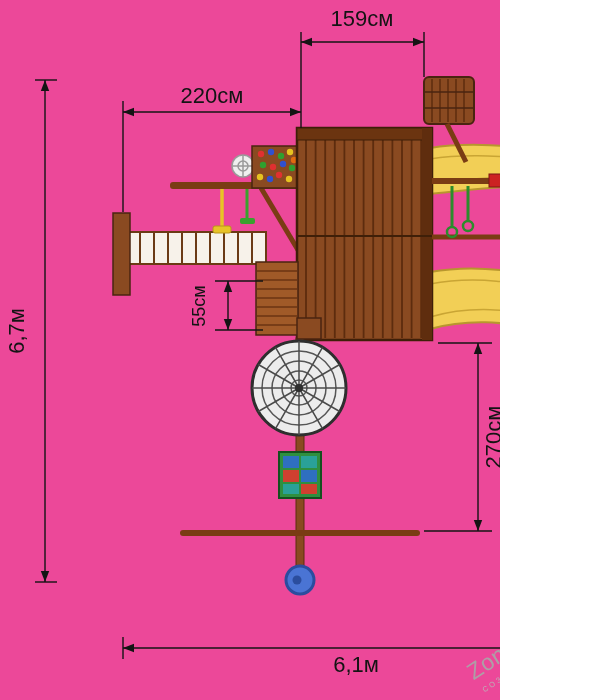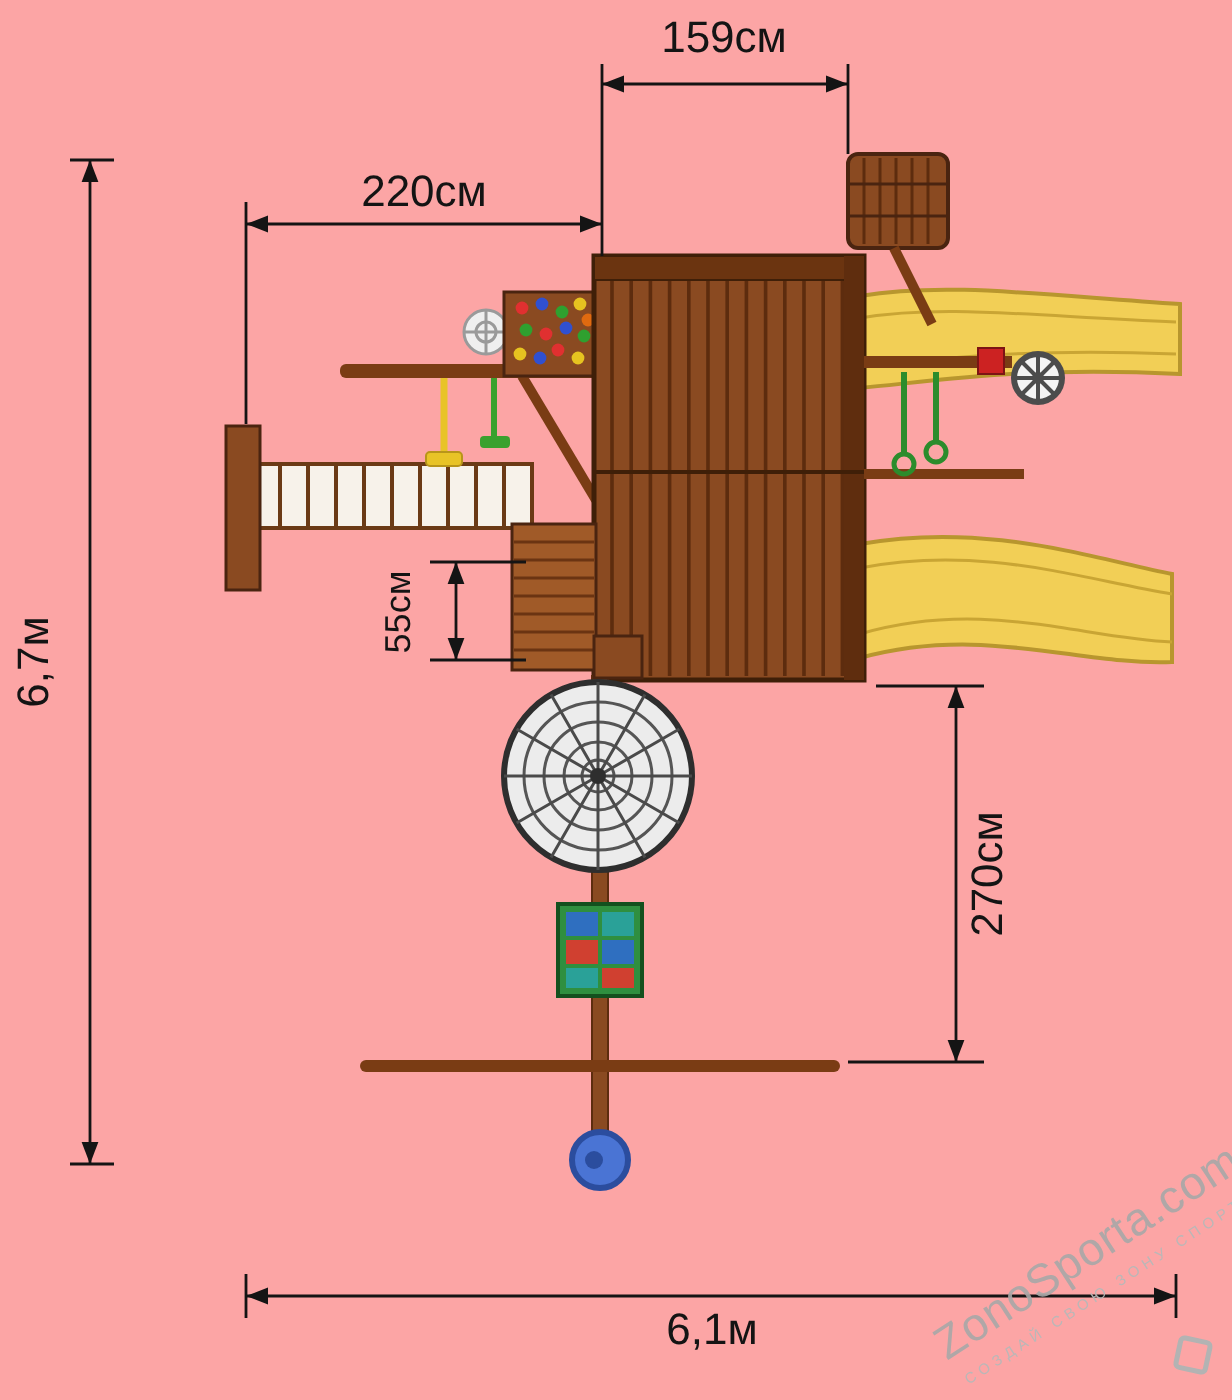--- a/index.html
+++ b/index.html
@@ -1,16 +1,16 @@
 <!DOCTYPE html>
 <html><head>
 <meta charset="utf-8">
 <style>
   html,body{margin:0;padding:0;background:#ffffff;}
-  .stage{position:relative;width:616px;height:700px;background:#fca5a5;overflow:hidden;
+  .stage{position:relative;width:500px;height:700px;background:#ec4899;overflow:hidden;
          font-family:"Liberation Sans",sans-serif;}
   svg{display:block;}
   .dim-line{stroke:#141414;stroke-width:1.4;fill:none;}
   .dim-arrow{fill:#141414;stroke:none;}
   .dim-label{fill:#141414;stroke:none;font-family:"Liberation Sans",sans-serif;font-size:22px;}
   .dim-label-small{font-size:18px;}
   .wm-main{fill:#a8a8a8;opacity:0.9;letter-spacing:0.5px;font-family:"Liberation Sans",sans-serif;}
   .wm-sub{fill:#b8b8b8;opacity:0.95;letter-spacing:2.6px;font-family:"Liberation Sans",sans-serif;}
 </style>
 </head>

